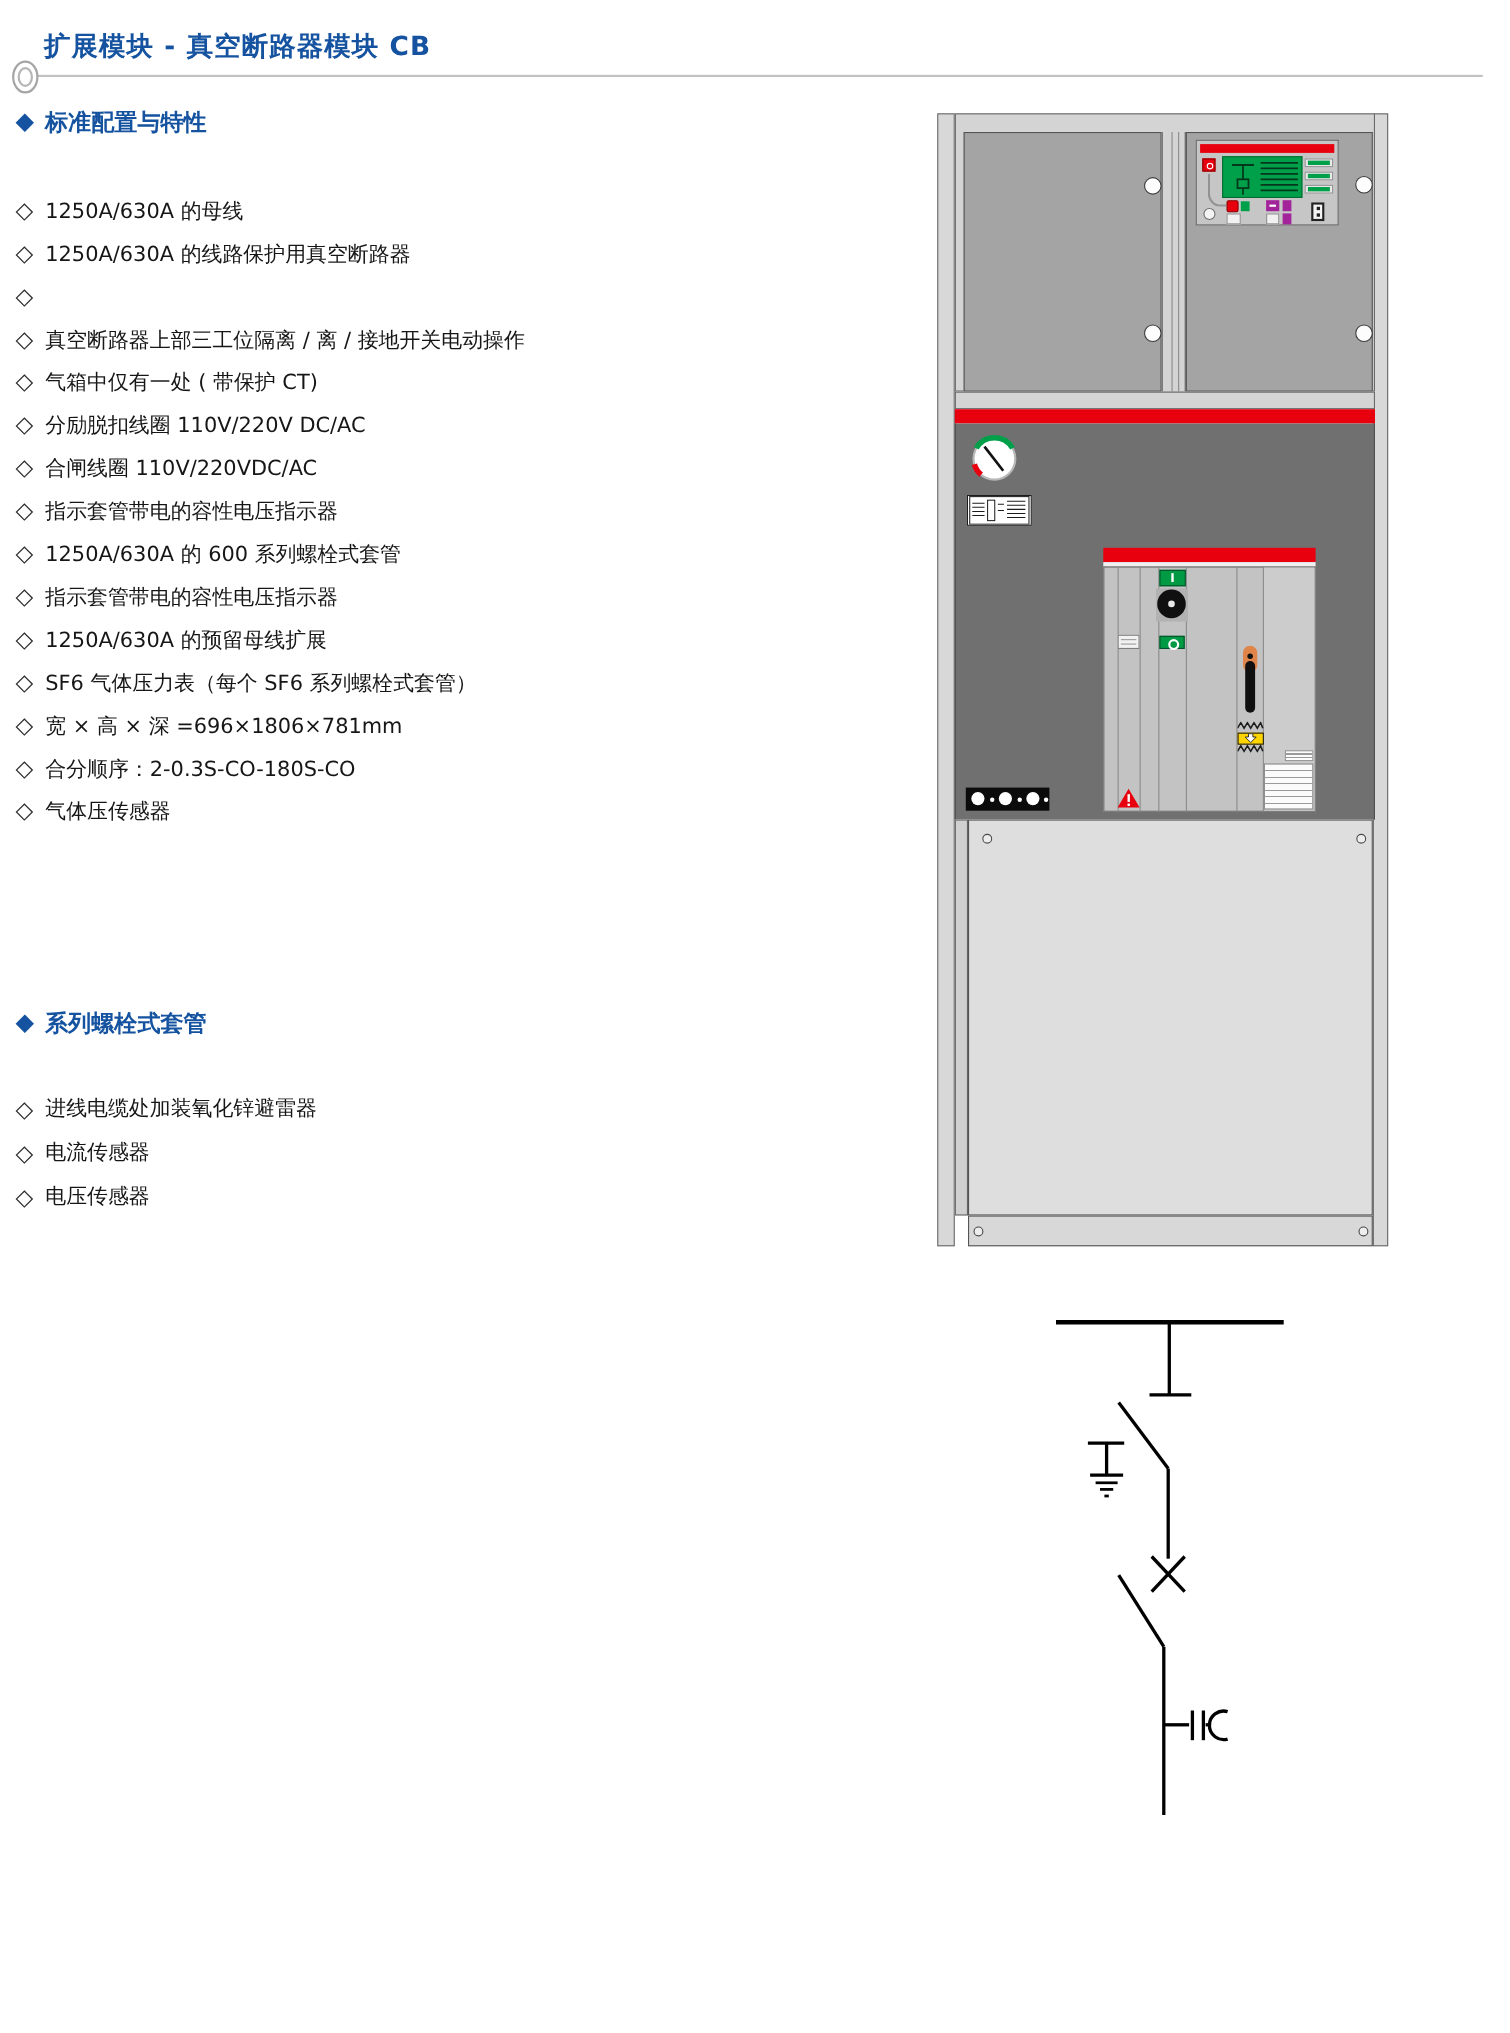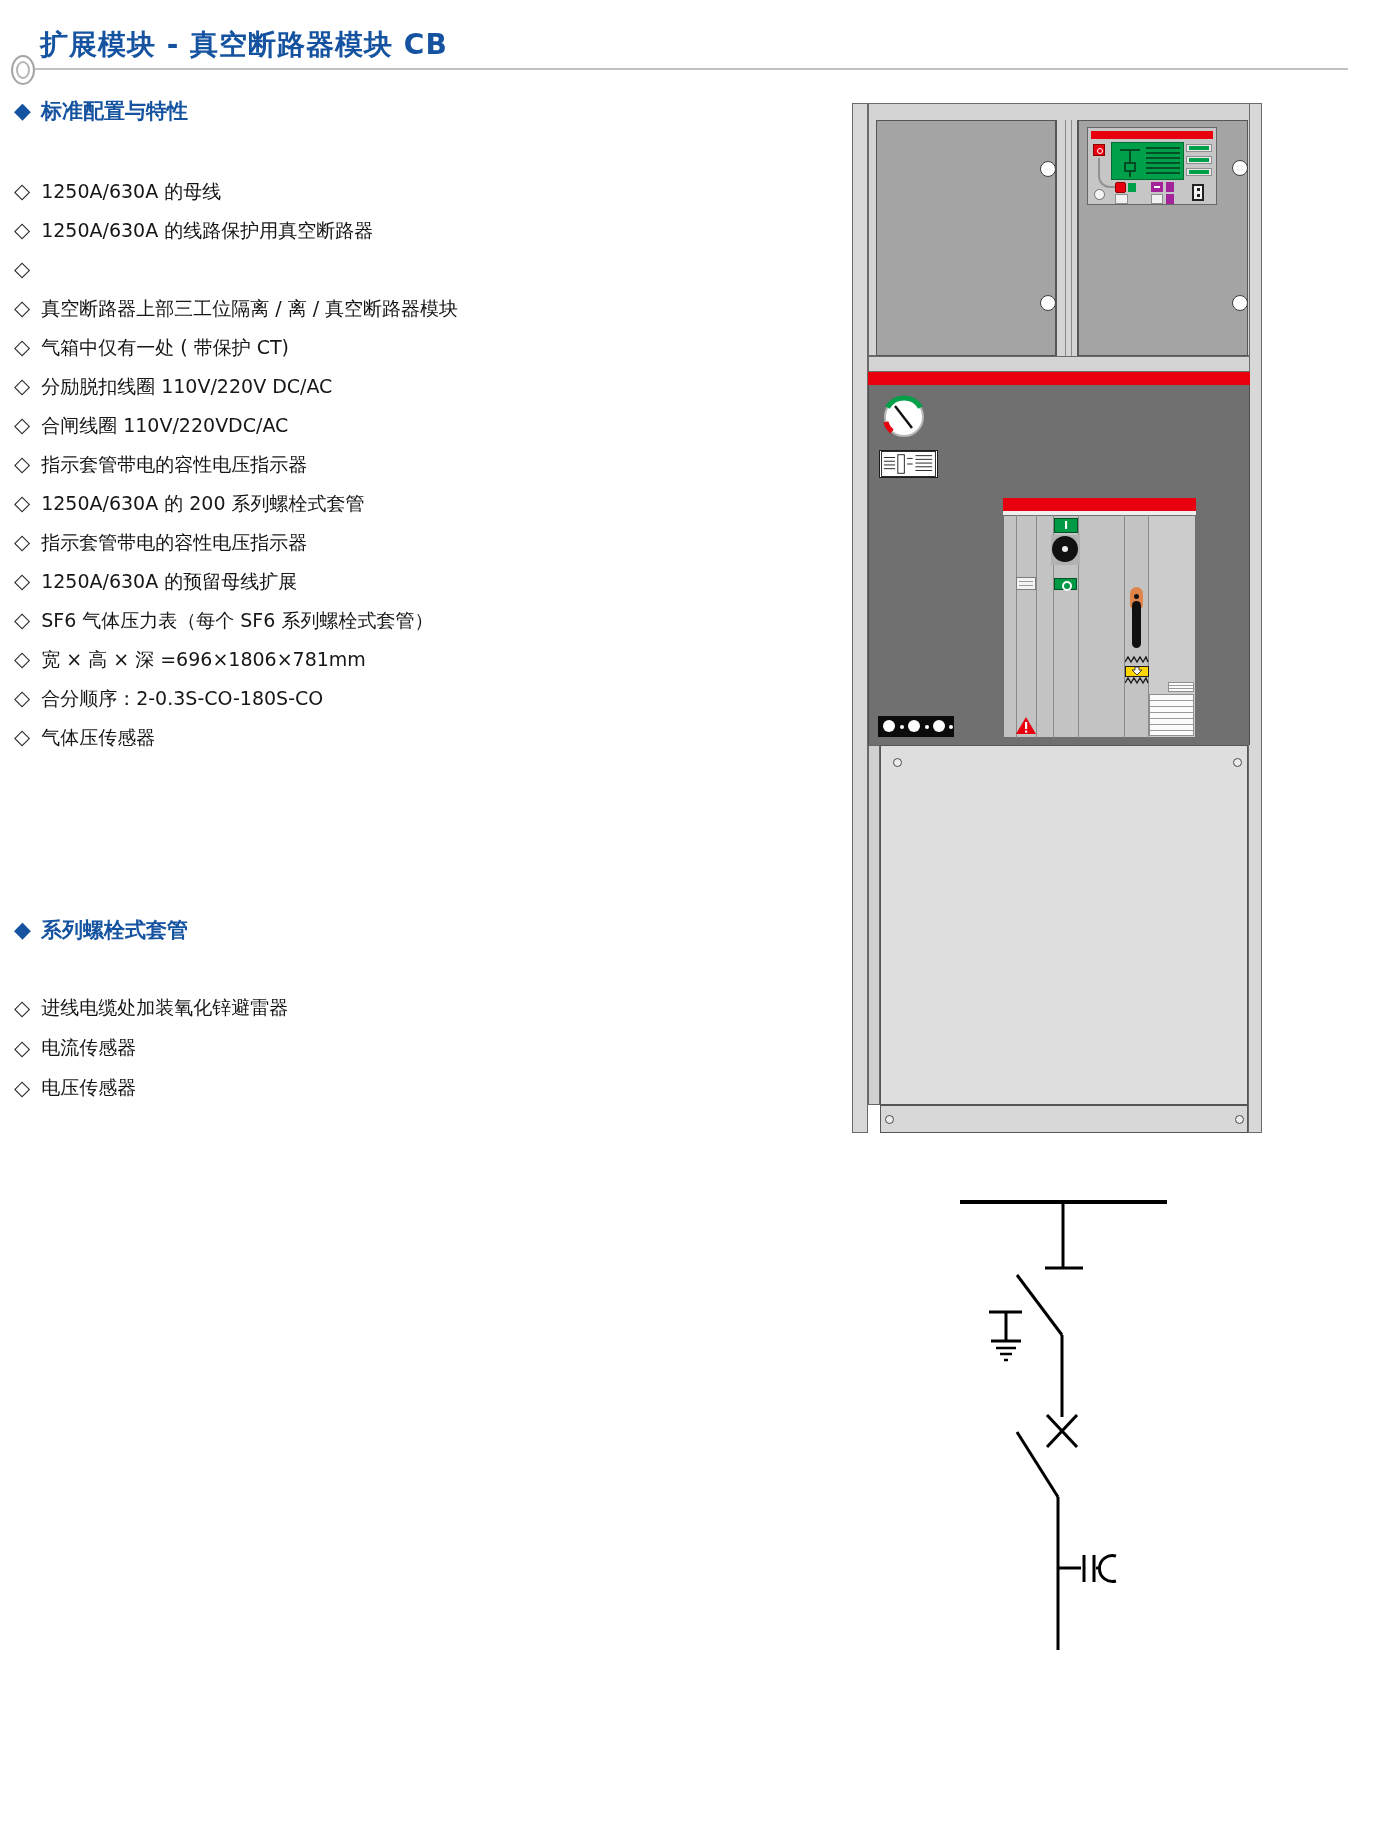--- a/index.html
+++ b/index.html
@@ -1,20 +1,20 @@
 <!DOCTYPE html>
 <html><head>
 <meta charset="utf-8">
 <style>
   html,body{margin:0;padding:0;background:#fff;}
   .page{position:relative;width:1373px;height:1848px;background:#ffffff;overflow:hidden;
         font-family:"DejaVu Sans","Liberation Sans",sans-serif;color:#1a1a1a;}
 
   
-  .doc-title{position:absolute;left:40px;top:26px;font-size:28px;font-weight:bold;color:#1553a0;letter-spacing:1px;}
+  .doc-title{position:absolute;left:40px;top:26px;font-size:24px;font-weight:bold;color:#1553a0;letter-spacing:1px;}
   .header-rule{position:absolute;left:32px;top:68px;width:1316px;height:2px;background:#c2c2c2;}
   .ornament{position:absolute;left:11px;top:55px;width:20px;height:26px;border:2px solid #a5a5a5;border-radius:50%;background:#fff;}
   .ornament-inner{position:absolute;left:3px;top:4px;width:10px;height:14px;border:2px solid #b5b5b5;border-radius:50%;}
 
   
   .section-heading{position:absolute;left:14px;display:flex;align-items:center;gap:10px;
                    font-size:21px;font-weight:bold;color:#1553a0;}
   .section-heading .marker{font-size:22px;line-height:1;}
   #heading-standard{top:97px;}
   #heading-optional{top:916px;}
@@ -137,41 +137,41 @@
       </li>
     <li>
         <span class="marker">◇</span>
         <span>1250A/630A 的线路保护用真空断路器</span>
       </li>
     <li>
         <span class="marker">◇</span>
       </li>
     <li>
         <span class="marker">◇</span>
-        <span>真空断路器上部三工位隔离 / 离 / 真空断路器模块</span>
+        <span>真空断路器上部三工位隔离 / 离 / 接地开关电动操作</span>
       </li>
     <li>
         <span class="marker">◇</span>
         <span>气箱中仅有一处 ( 带保护 CT)</span>
       </li>
     <li>
         <span class="marker">◇</span>
         <span>分励脱扣线圈 110V/220V DC/AC</span>
       </li>
     <li>
         <span class="marker">◇</span>
         <span>合闸线圈 110V/220VDC/AC</span>
       </li>
     <li>
         <span class="marker">◇</span>
         <span>指示套管带电的容性电压指示器</span>
       </li>
     <li>
         <span class="marker">◇</span>
-        <span>1250A/630A 的 200 系列螺栓式套管</span>
+        <span>1250A/630A 的 600 系列螺栓式套管</span>
       </li>
     <li>
         <span class="marker">◇</span>
         <span>指示套管带电的容性电压指示器</span>
       </li>
     <li>
         <span class="marker">◇</span>
         <span>1250A/630A 的预留母线扩展</span>
       </li>
     <li>

